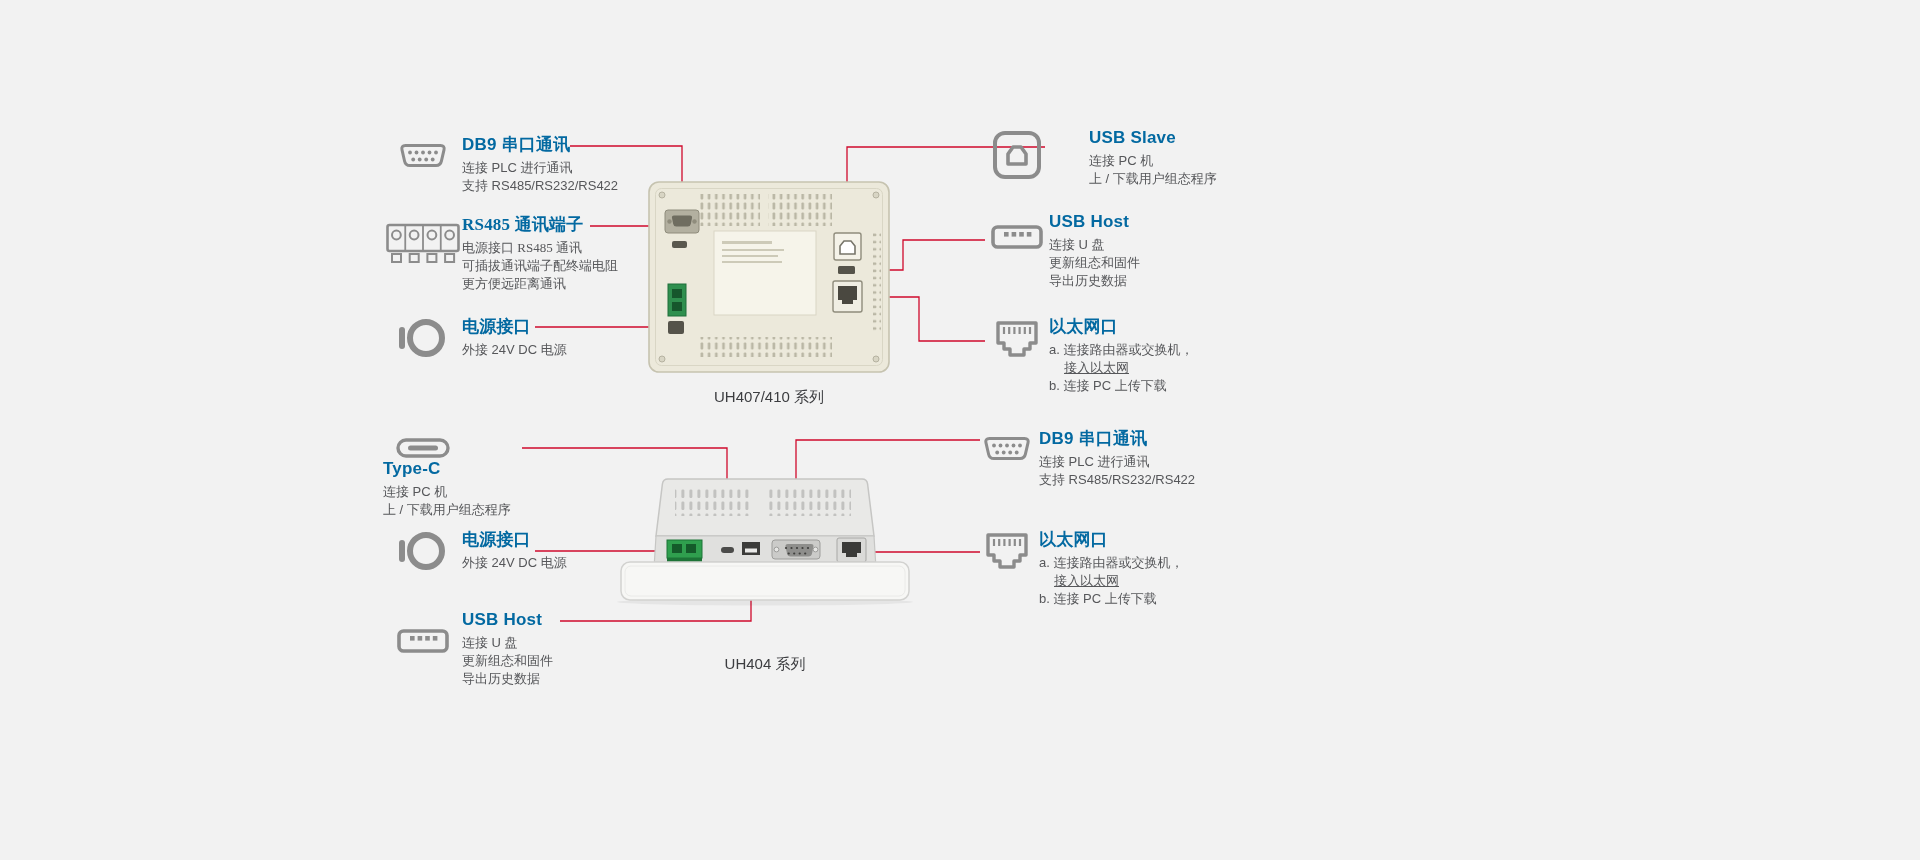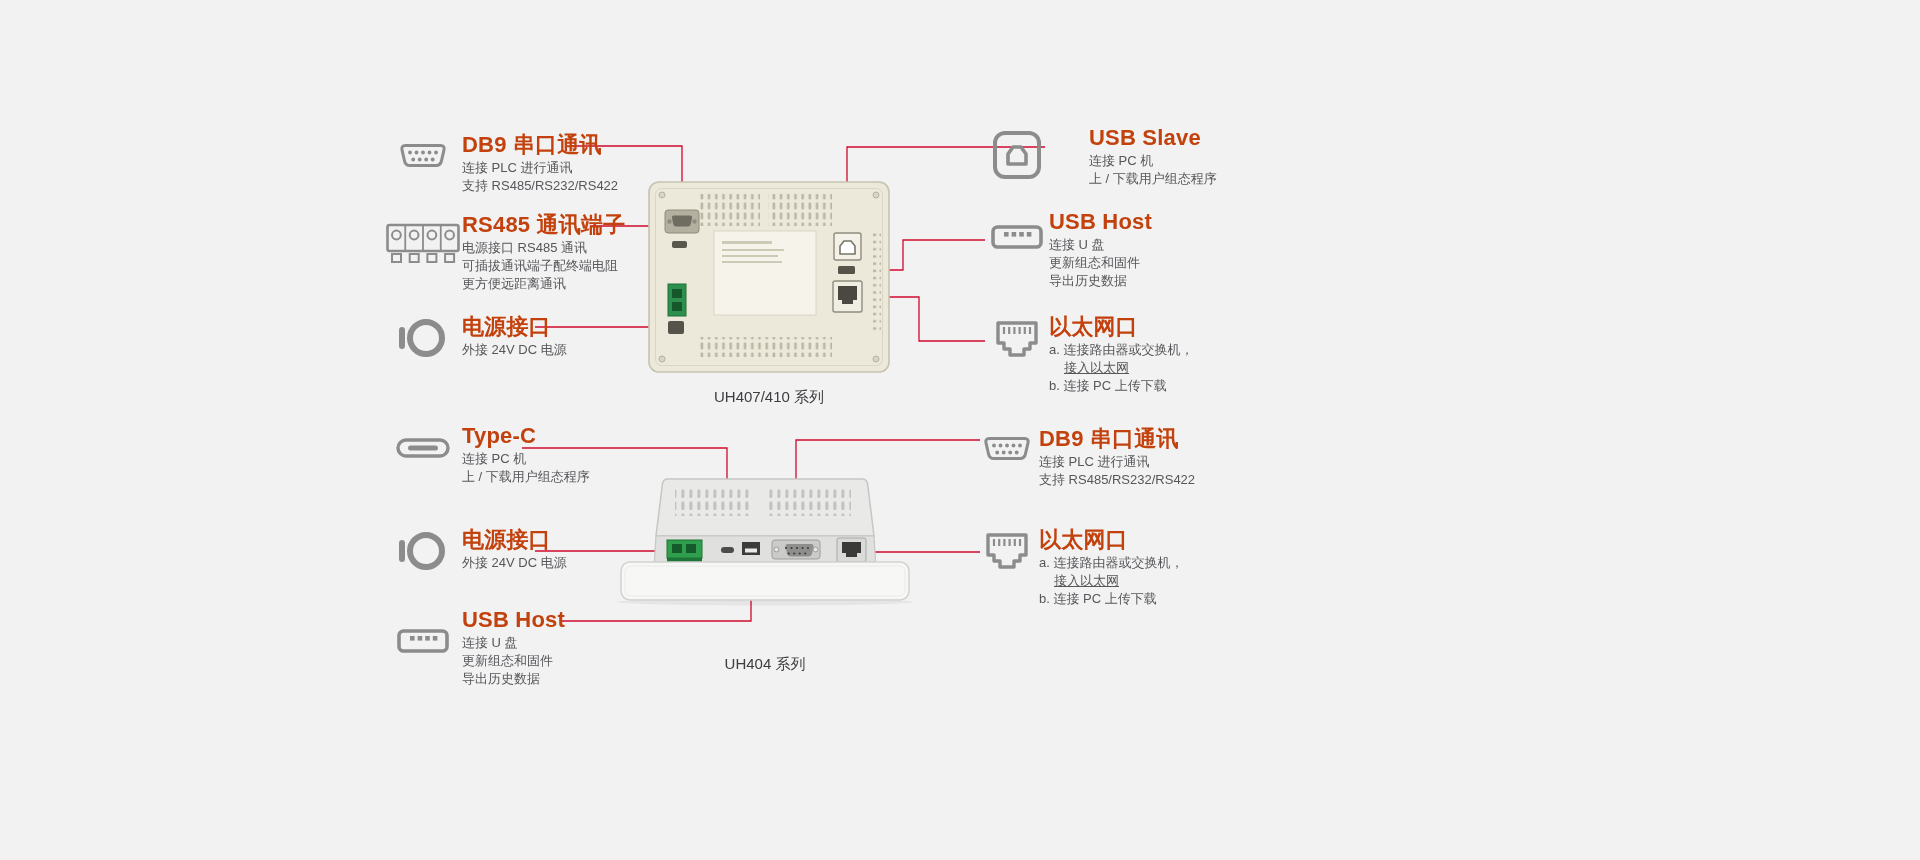--- a/index.html
+++ b/index.html
@@ -4,21 +4,21 @@
 <style>
   * { margin:0; padding:0; box-sizing:border-box; }
   html,body { background:#f2f2f2; }
   body { font-family:"Liberation Sans","DejaVu Sans",sans-serif; }
   .canvas { position:relative; width:1920px; height:860px; background:#f2f2f2; overflow:hidden; }
 
   .callout { position:absolute; display:flex; align-items:flex-start; }
   .icon-box { display:flex; justify-content:center; flex:0 0 auto; }
   .callout.left  .icon-box { width:79px; }
   .callout.right .icon-box { width:64px; }
-  .copy .title { font-size:22px; line-height:20px; font-weight:700; color:#c2410c; margin-bottom:4px; letter-spacing:.2px; }
+  .copy .title { font-size:17px; line-height:20px; font-weight:700; color:#0369a1; margin-bottom:4px; letter-spacing:.2px; }
   .copy .line  { font-size:13px; line-height:18px; color:#56575a; }
   .copy .line.indent { padding-left:15px;text-decoration:underline; }
 
   .series-label { position:absolute; font-size:15px; color:#3c3d40; text-align:center; }
 
   .device { position:absolute; }
   svg.overlay { position:absolute; left:0; top:0; pointer-events:none; }
   .overlay polyline { fill:none; stroke:#cf0a2c; stroke-width:1.3; }
 
   .icon-box svg { display:block; }
@@ -170,21 +170,21 @@
         </g>
       </svg>
     </div>
     <div class="copy">
       <div class="title">DB9 串口通讯</div>
       <div class="line">连接 PLC 进行通讯</div>
       <div class="line">支持 RS485/RS232/RS422</div>
     </div>
   </div>
 
-  <div class="callout left" style="left:383px; top:215px;">
+  <div class="callout left" style="left:383px; top:215px;font-family:Liberation Serif, serif;">
     <div class="icon-box" style="margin-top:6px;">
       <svg width="74" height="44" viewBox="0 0 74 44">
         <rect x="1.5" y="4" width="71" height="26" rx="2" fill="none" stroke="#8c8c8c" stroke-width="2.6"></rect>
         <g stroke="#8c8c8c" stroke-width="1.8">
           <line x1="19.25" y1="4" x2="19.25" y2="30"></line>
             <line x1="37" y1="4" x2="37" y2="30"></line>
             <line x1="54.75" y1="4" x2="54.75" y2="30"></line>
         </g>
         <g fill="none" stroke="#8c8c8c" stroke-width="2">
           <circle cx="10.4" cy="14" r="4.4"></circle>
@@ -270,21 +270,21 @@
       </svg>
     </div>
     <div class="copy">
       <div class="title">以太网口</div>
       <div class="line">a. 连接路由器或交换机，</div>
       <div class="line indent">接入以太网</div>
       <div class="line">b. 连接 PC 上传下载</div>
     </div>
   </div>
 
-  <div class="callout left" style="left:383px; top:426px;">
+  <div class="callout left" style="left:383px; top:426px;flex-direction:column;">
     <div class="icon-box" style="margin-top:11px;">
       <svg width="54" height="22" viewBox="0 0 54 22">
         <rect x="2" y="3" width="50" height="16" rx="8" fill="none" stroke="#8c8c8c" stroke-width="3.4"></rect>
         <rect x="12" y="8.5" width="30" height="5" rx="2.5" fill="#8c8c8c"></rect>
       </svg>
     </div>
     <div class="copy">
       <div class="title">Type-C</div>
       <div class="line">连接 PC 机</div>
       <div class="line">上 / 下载用户组态程序</div>

